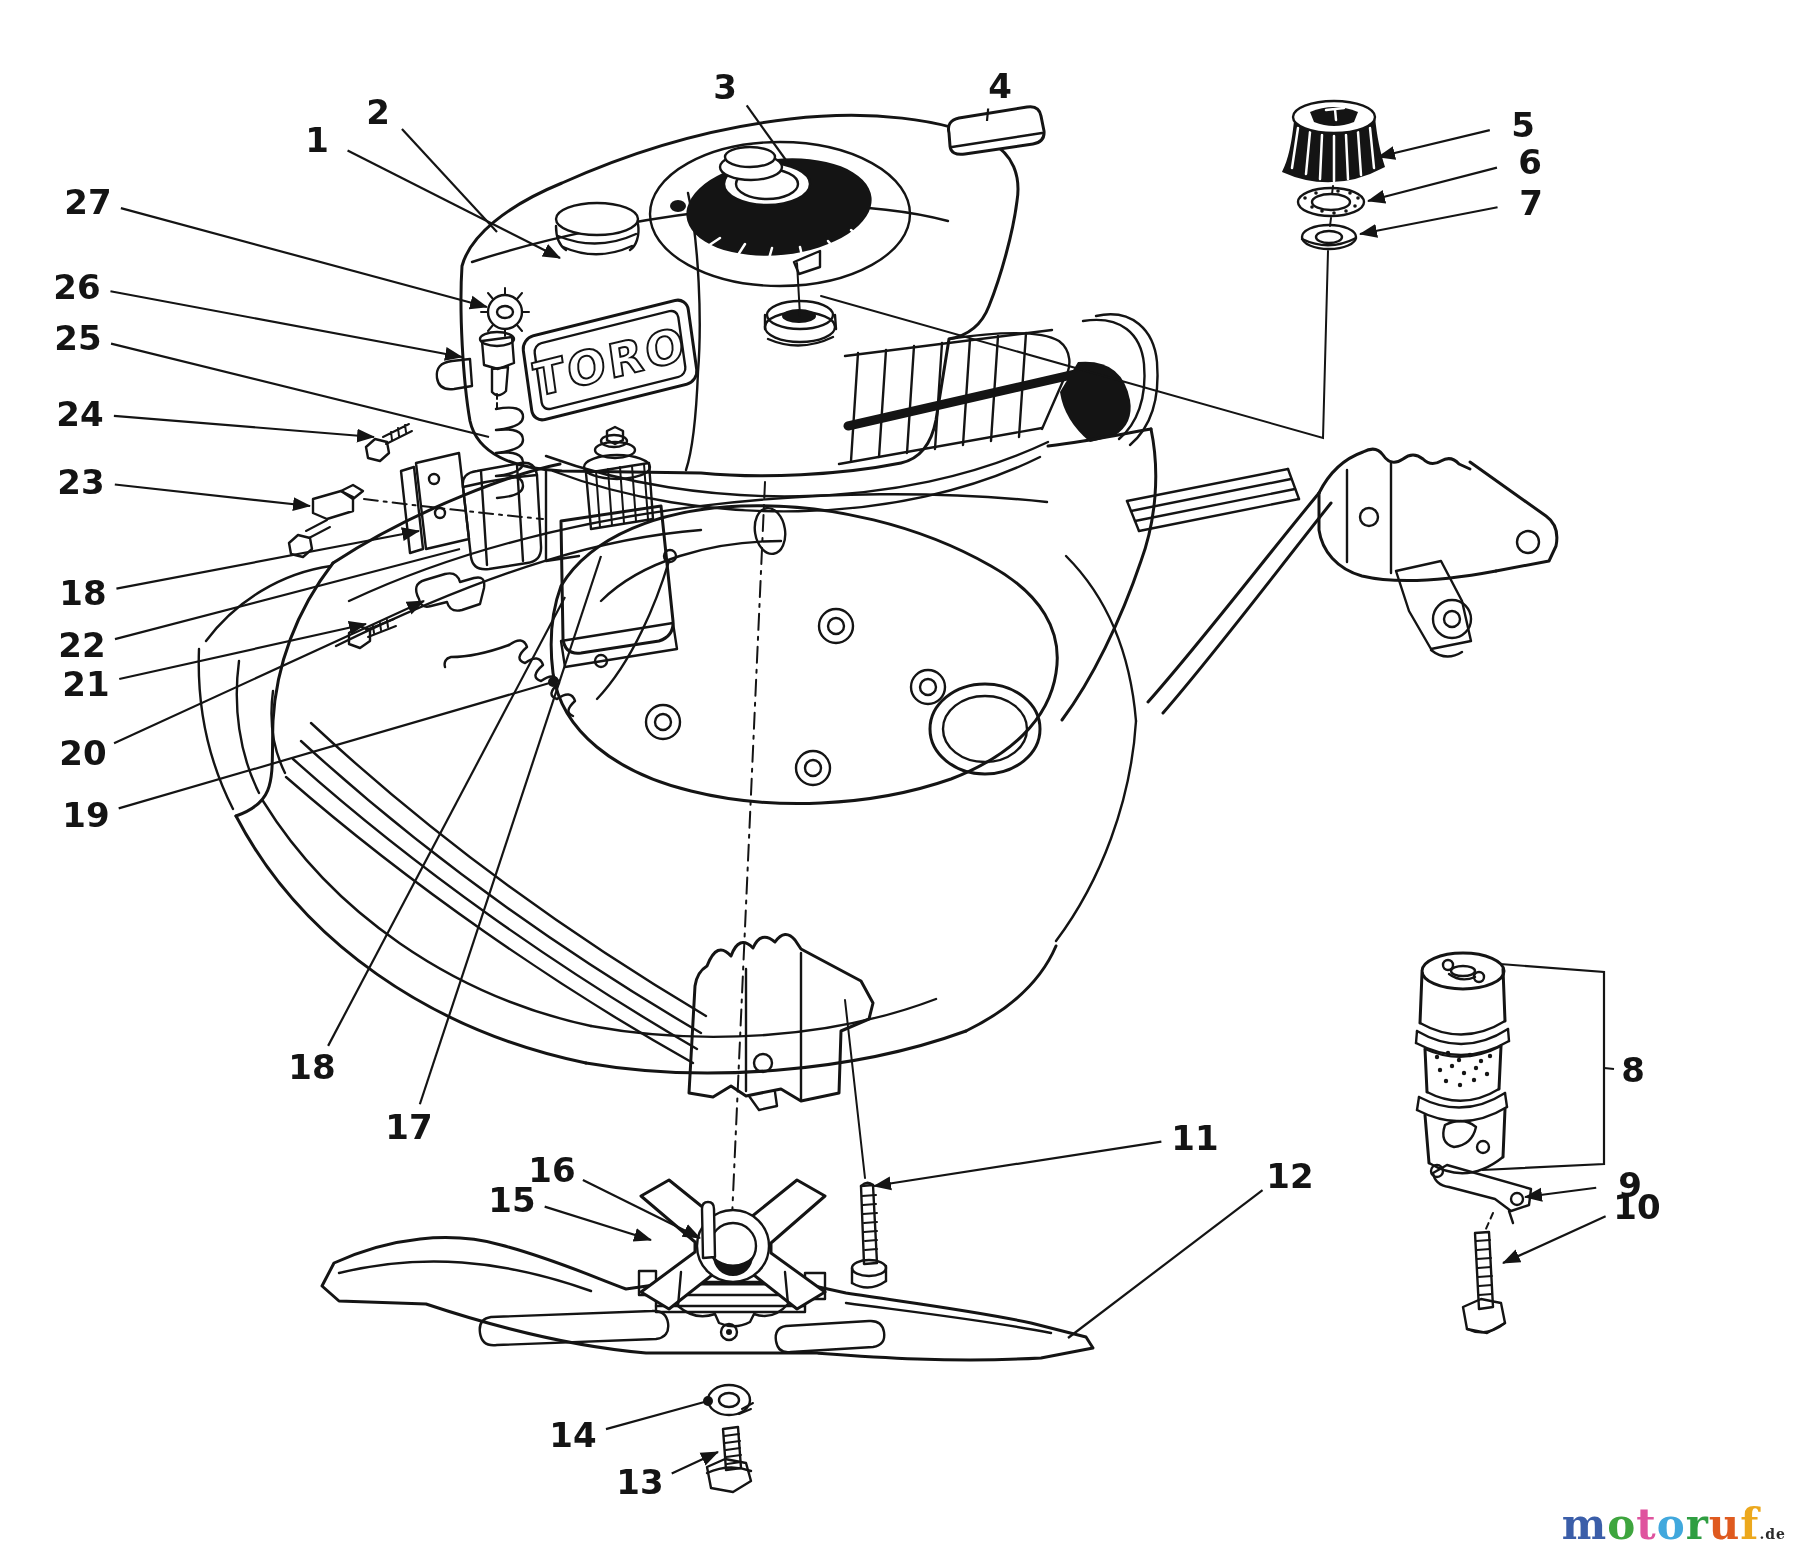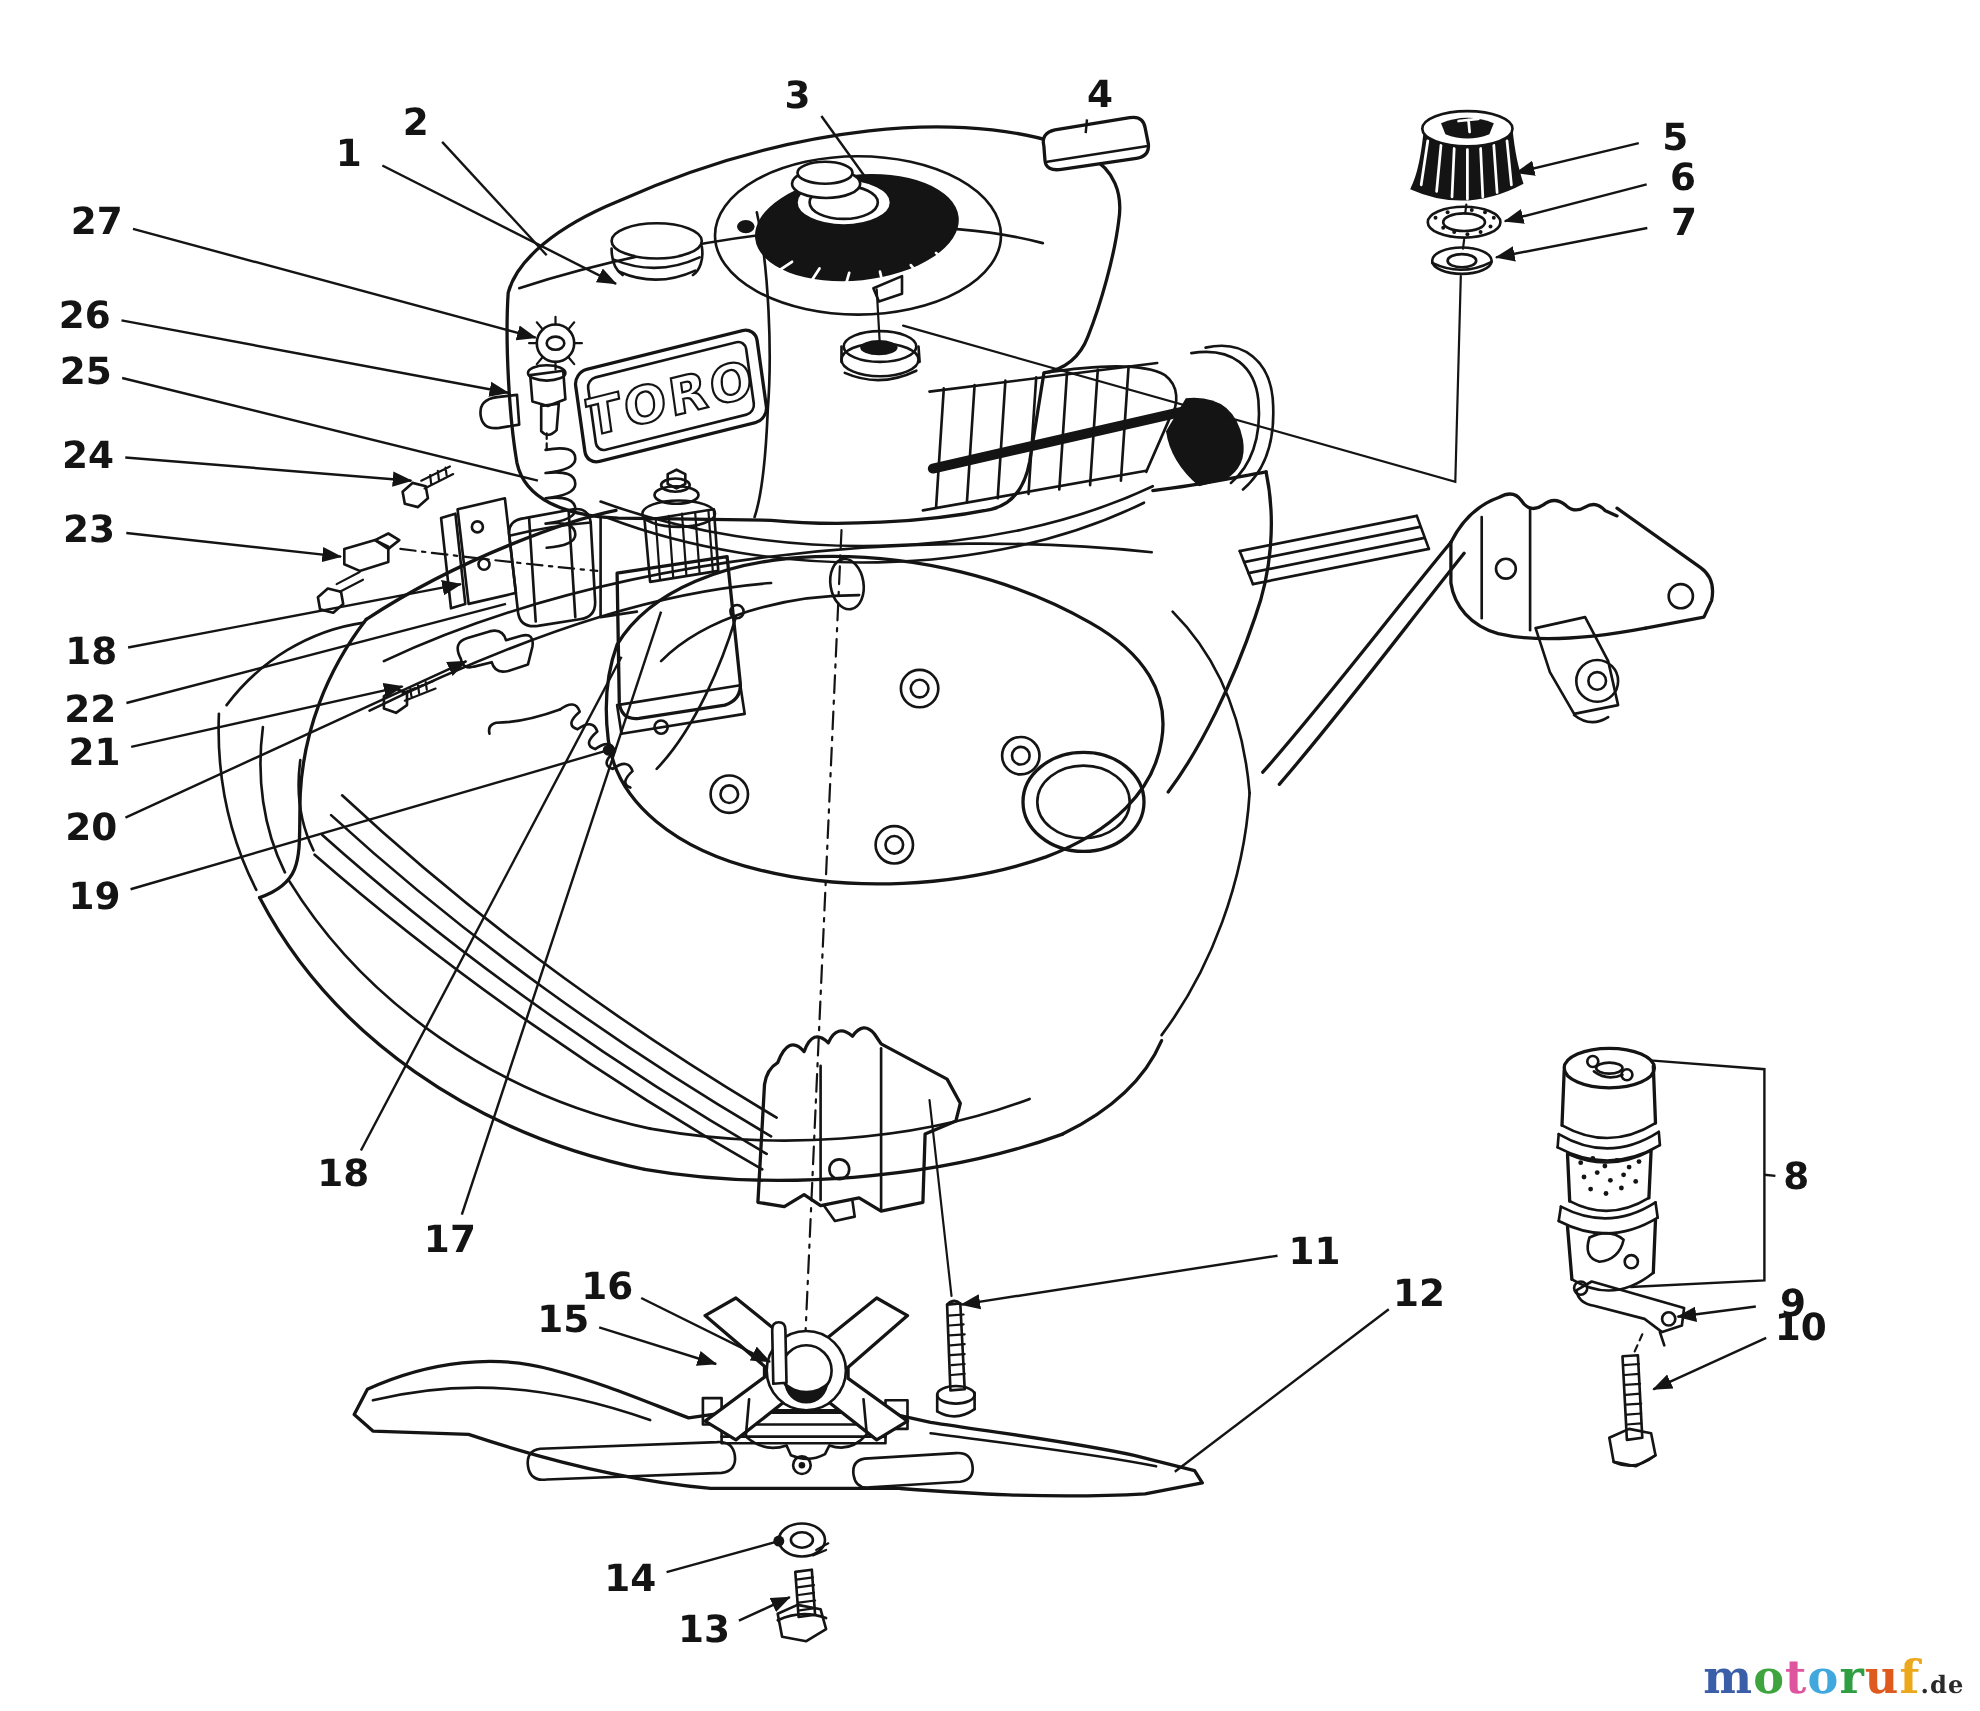--- a/index.html
+++ b/index.html
@@ -11,21 +11,21 @@
   .thin{stroke:#141414;fill:none;stroke-width:2;stroke-linecap:round;}
   .fillb{fill:#141414;stroke:none;}
   .fw{fill:#fff;stroke:#141414;stroke-width:3;stroke-linejoin:round;}
   .fw2{fill:#fff;stroke:#141414;stroke-width:2.4;stroke-linejoin:round;}
   .wht{stroke:#fff;fill:none;stroke-width:2.5;stroke-linecap:round;}
   .leader{stroke:#141414;stroke-width:2.2;fill:none;}
   .dot{fill:#141414;}
   .callout-num{font-family:"DejaVu Sans",sans-serif;font-weight:bold;font-size:34px;fill:#141414;text-anchor:middle;dominant-baseline:central;}
   .badge-text{font-family:"DejaVu Sans",sans-serif;font-weight:bold;font-size:46px;letter-spacing:3px;fill:#fff;stroke:#141414;stroke-width:2;text-anchor:middle;dominant-baseline:central;}
   .watermark{position:absolute;right:14px;bottom:6px;font-family:"DejaVu Serif",serif;font-weight:bold;font-size:42px;letter-spacing:1px;white-space:nowrap;}
-  .watermark .de{font-size:22px;font-weight:bold;}
+  .watermark .de{font-size:14px;font-weight:bold;}
 </style>
 </head>
 <body>
 
 <div class="stage">
 <svg id="diagram" width="1800" height="1555" viewBox="0 0 1800 1555">
   <defs>
     <marker id="arrowhead" markerUnits="userSpaceOnUse" markerWidth="20" markerHeight="16" refX="17" refY="8" orient="auto">
       <path d="M0,1 L18,8 L0,15 Z" fill="#141414"></path>
     </marker>

